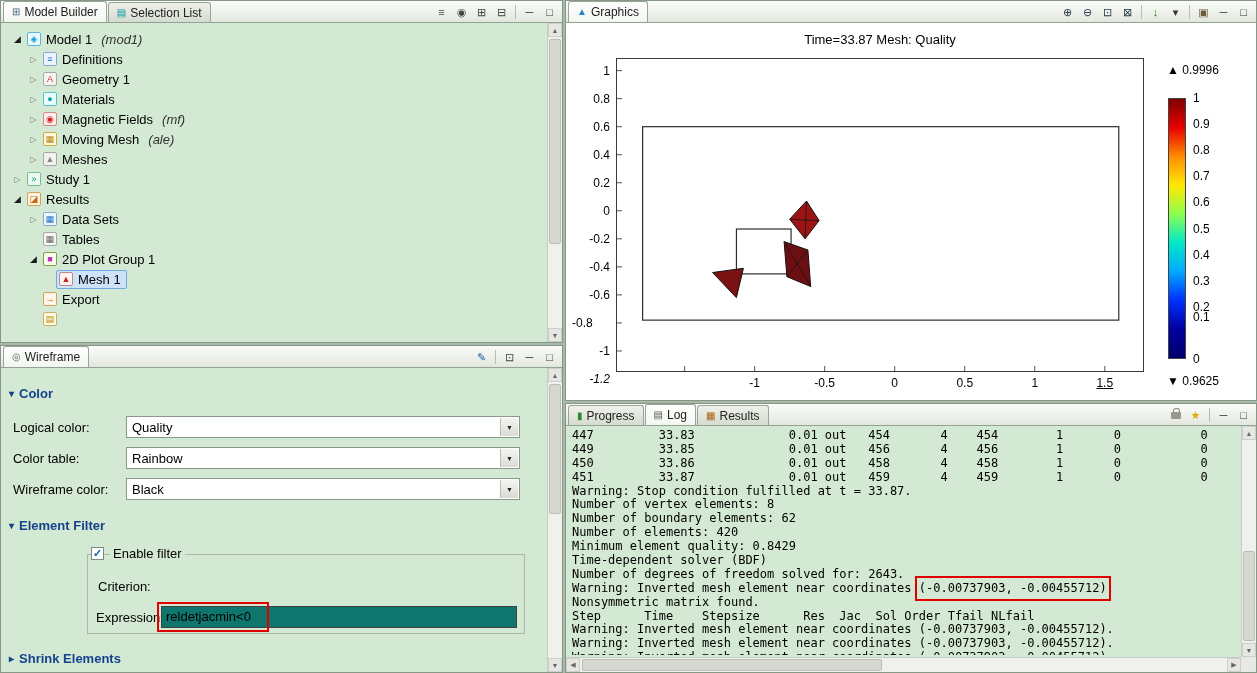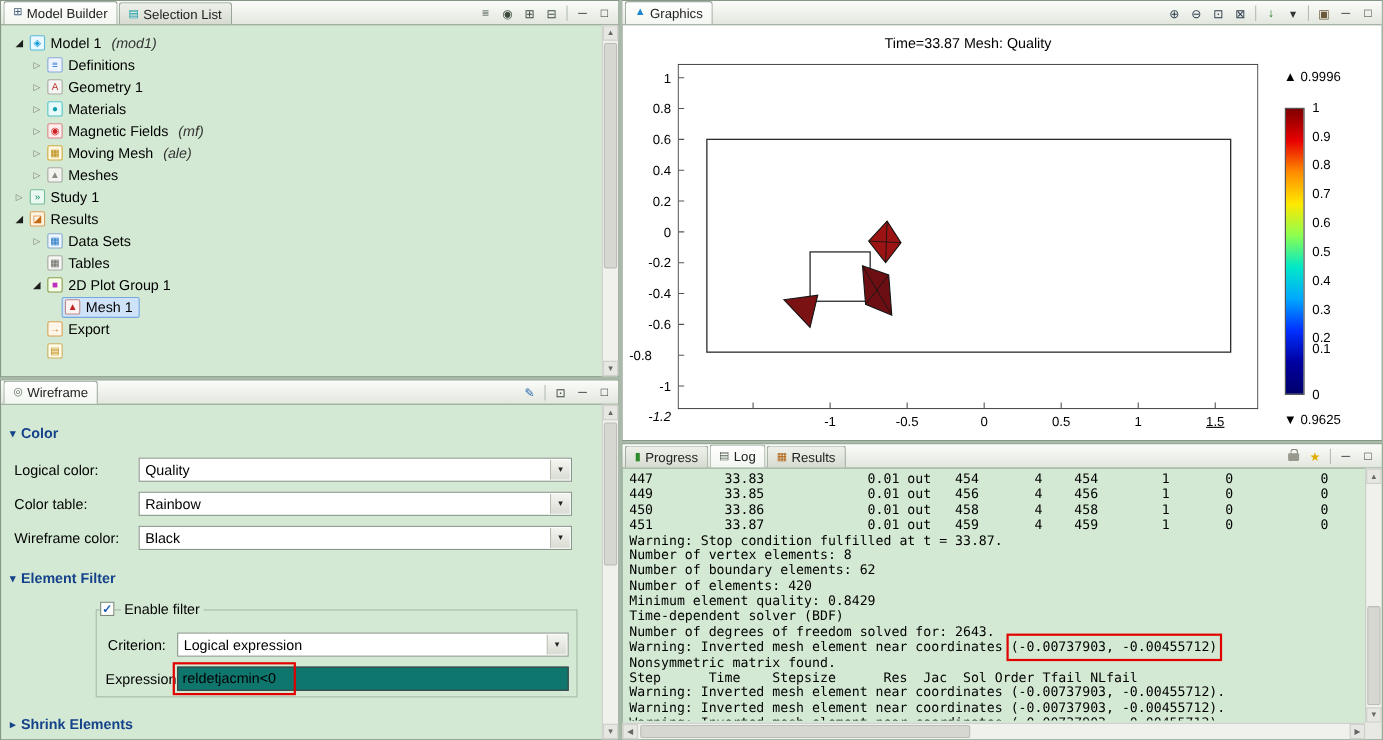--- a/index.html
+++ b/index.html
@@ -228,24 +228,20 @@
   <div class="sec-header" style="left:8px;top:172px">
     <span class="sec-arrow">▾</span>
     <span>Element Filter</span>
   </div>
   <div class="groupbox" style="left:86px;top:208px;width:438px;height:80px"></div>
   <div class="checkbox" style="left:90px;top:201px;background:#fff">
     <span>✓</span>
   </div>
   <div class="field-label" style="left:109px;top:200px;background:#d3e9d3;padding:0 3px">Enable filter</div>
   <div class="field-label" style="left:97px;top:233px">Criterion:</div>
-  <div class="combo" style="left:160px;top:229px;width:356px">
-    <span class="combo-text">Logical expression</span>
-    <span class="combo-arrow">▼</span>
-  </div>
   <div class="field-label" style="left:95px;top:264px">Expression:</div>
   <div class="textfield" style="left:160px;top:260px;width:356px">
     <span>reldetjacmin&lt;0</span>
   </div>
   <div class="red-annot" style="left:156px;top:256px;width:112px;height:30px"></div>
 
   <div class="sec-header" style="left:8px;top:305px">
     <span class="sec-arrow">▸</span>
     <span>Shrink Elements</span>
   </div>

